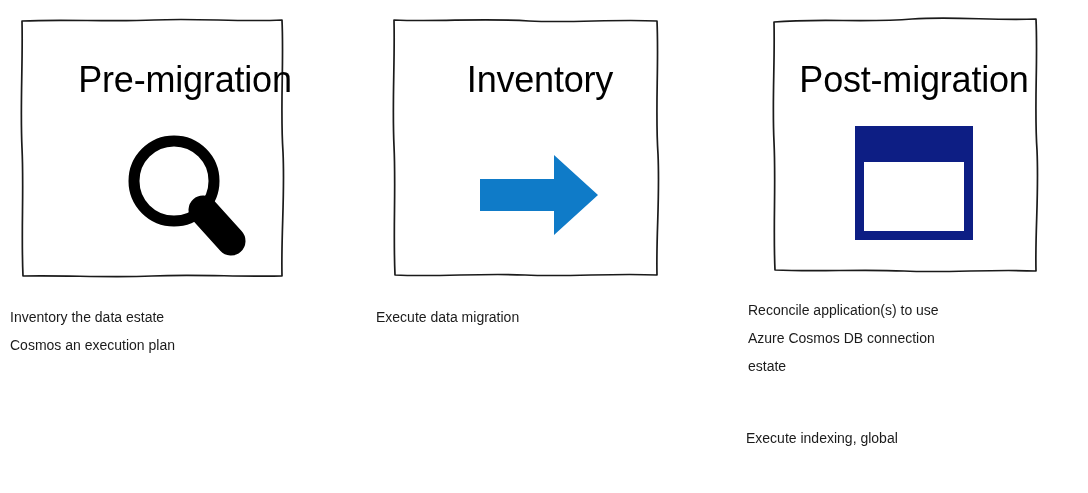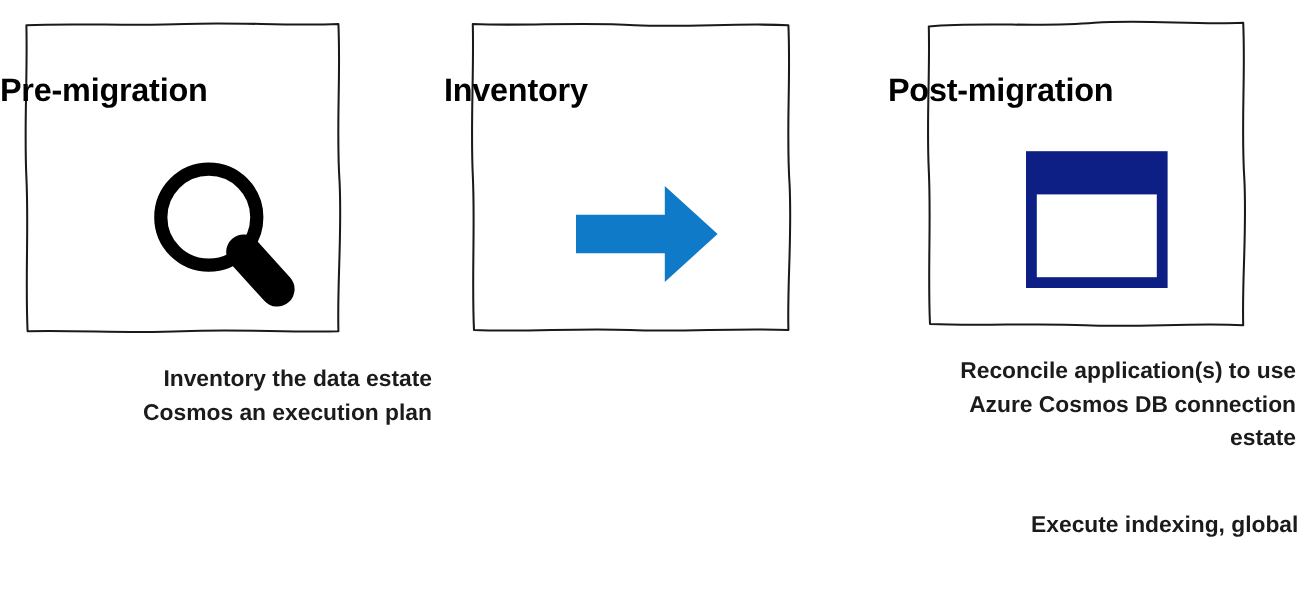--- a/index.html
+++ b/index.html
@@ -52,22 +52,23 @@
     stroke-width: 1.7;
     stroke-linejoin: round;
     stroke-linecap: round;
   }
 
   
   .box-heading {
     position: absolute;
     left: 0;
     right: 0;
-    font-size: 27px;
-    font-weight: bold;
+    text-align: center;
+    font-size: 36px;
+    font-weight: normal;
     letter-spacing: -0.2px;
     line-height: 1;
     white-space: nowrap;
   }
   .col-1 .box-heading { top: 62px; }
   .col-2 .box-heading { top: 62px; }
   .col-3 .box-heading { top: 62px; }
 
   
   .icon-holder {
@@ -80,25 +81,25 @@
   }
   .col-1 .icon-holder { top: 126px; height: 136px; }
   .col-2 .icon-holder { top: 140px; height: 110px; }
   .col-3 .icon-holder { top: 118px; height: 130px; }
 
   
   .caption {
     position: absolute;
     left: 0;
     right: 0;
-    text-align: right;
-    font-size: 19px;
+    text-align: left;
+    font-size: 14px;
     line-height: 28px;
     color: #1b1b1b;
-    font-weight: bold;
+    font-weight: normal;
   }
   .col-1 .caption-primary { top: 303px; padding: 0 10px; }
   .col-2 .caption-primary { top: 303px; padding: 0 6px; }
   .col-3 .caption-primary { top: 296px; padding: 0 8px; }
   .col-3 .caption-secondary { top: 424px; padding: 0 6px; }
 
   .caption .line { display: block; }
 </style>
 </head>
 <body>
@@ -144,20 +145,21 @@
 
     <div class="box-heading">Inventory</div>
 
     <div class="icon-holder">
       <svg width="120" height="84" viewBox="0 0 120 84">
         <path d="M0,26 L74,26 L74,2 L118,42 L74,82 L74,58 L0,58 Z" fill="#0F7BC8"></path>
       </svg>
     </div>
 
     <div class="caption caption-primary">
+      <span class="line">Execute data migration</span>
     </div>
   </div>
 
   <div class="column col-3">
 
     <div class="sketch-box">
       <svg viewBox="0 0 266 255" preserveAspectRatio="none">
         <path d="M2,4 C48,0 94,5 140,1 C184,-2 222,3 264,1
                  C266,44 262,88 265,132 C267,176 263,214 264,253
                  C220,251 176,255 132,253 C88,251 46,254 3,252

